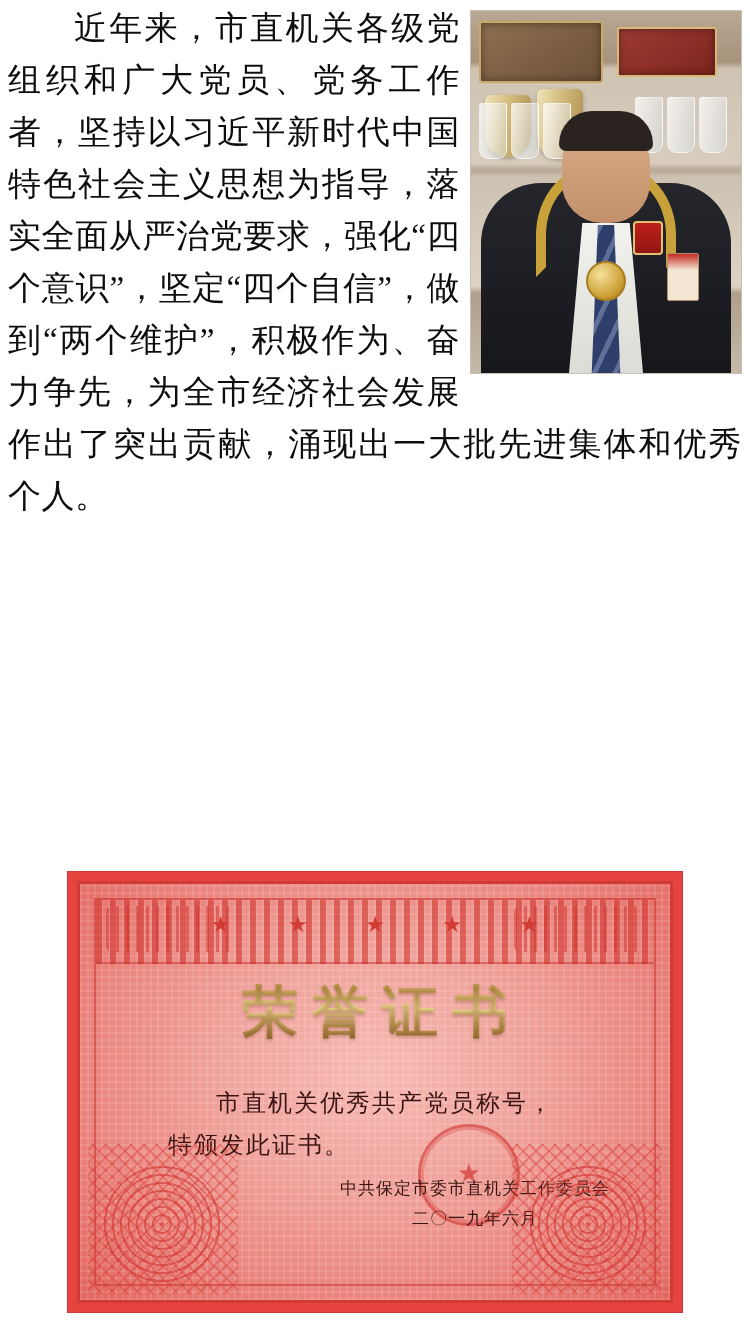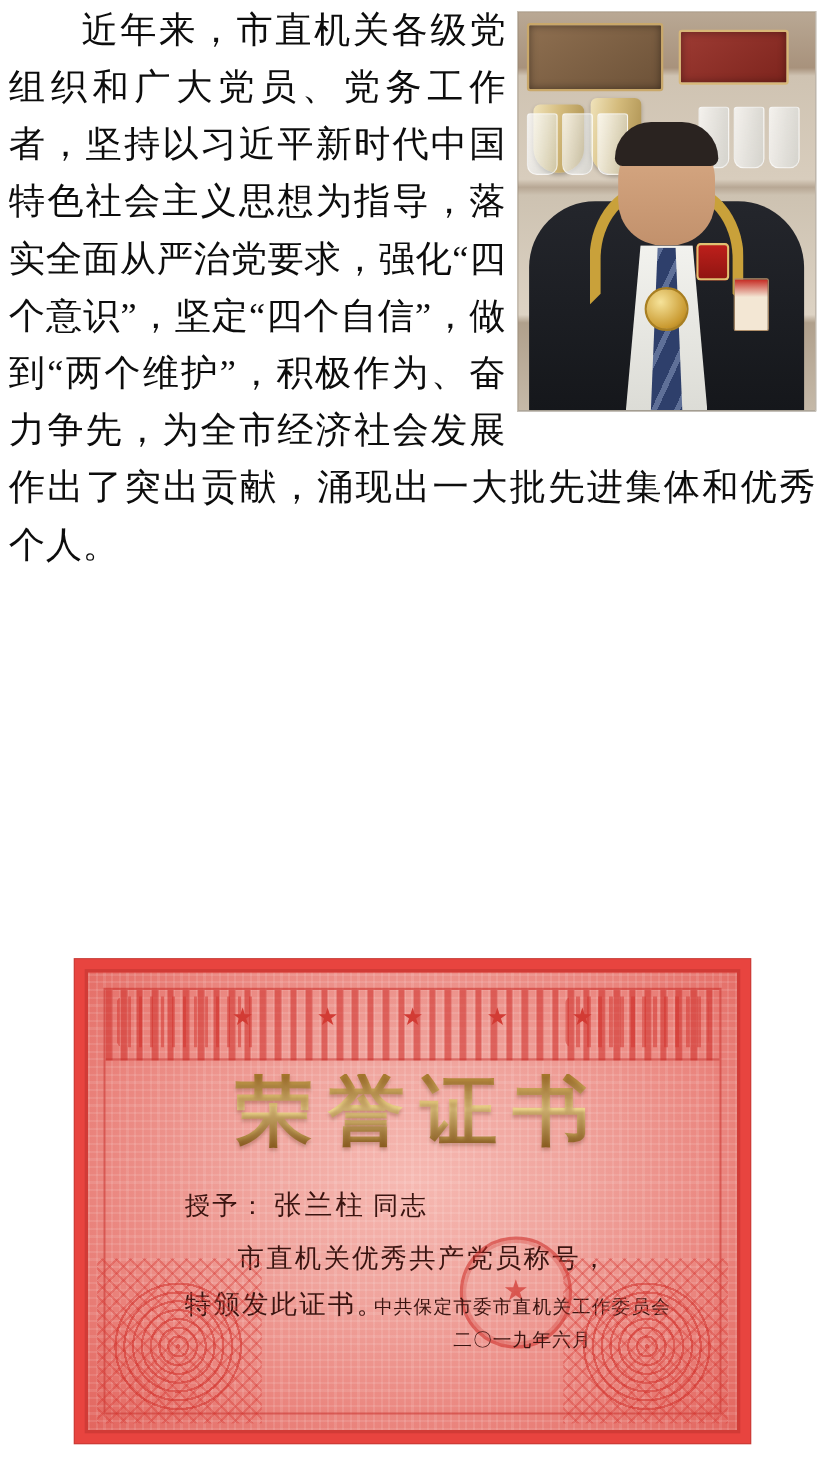--- a/index.html
+++ b/index.html
@@ -249,21 +249,21 @@
     font-size: 22px;
     letter-spacing: 26px;
     text-indent: 26px;
   }
   .cert-title {
     position: absolute;
     left: 0;
     right: 0;
     top: 92px;
     text-align: center;
-    font-size: 70px;
+    font-size: 56px;
     line-height: 72px;
     font-weight: bold;
     letter-spacing: 14px;
     text-indent: 14px;
     color: #6b3c12;
     background: linear-gradient(to bottom, #a87a2c 0%, #f0d98f 45%, #8a5c18 100%);
     -webkit-background-clip: text;
     background-clip: text;
     -webkit-text-fill-color: transparent;
     font-family: "Liberation Serif", "DejaVu Serif", serif;
@@ -398,23 +398,20 @@
     <div class="cert-inner">
       <div class="cert-border-orn"></div>
       <div class="cert-top-band"></div>
       <div class="orn-top l"></div>
       <div class="orn-top r"></div>
       <div class="cert-stars">★ ★ ★ ★ ★</div>
 
       <div class="cert-title">荣誉证书</div>
 
       <div class="cert-body">
-        <p class="cert-line-award">
-          <span>授予：</span><span class="cert-name">张兰柱</span><span>同志</span>
-        </p>
         <p class="cert-line-honor">市直机关优秀共产党员称号，</p>
         <p class="cert-line-issue">特颁发此证书。</p>
       </div>
 
       <div class="cert-seal"></div>
 
       <div class="cert-signature">
         <div>中共保定市委市直机关工作委员会</div>
         <div>二〇一九年六月</div>
       </div>

